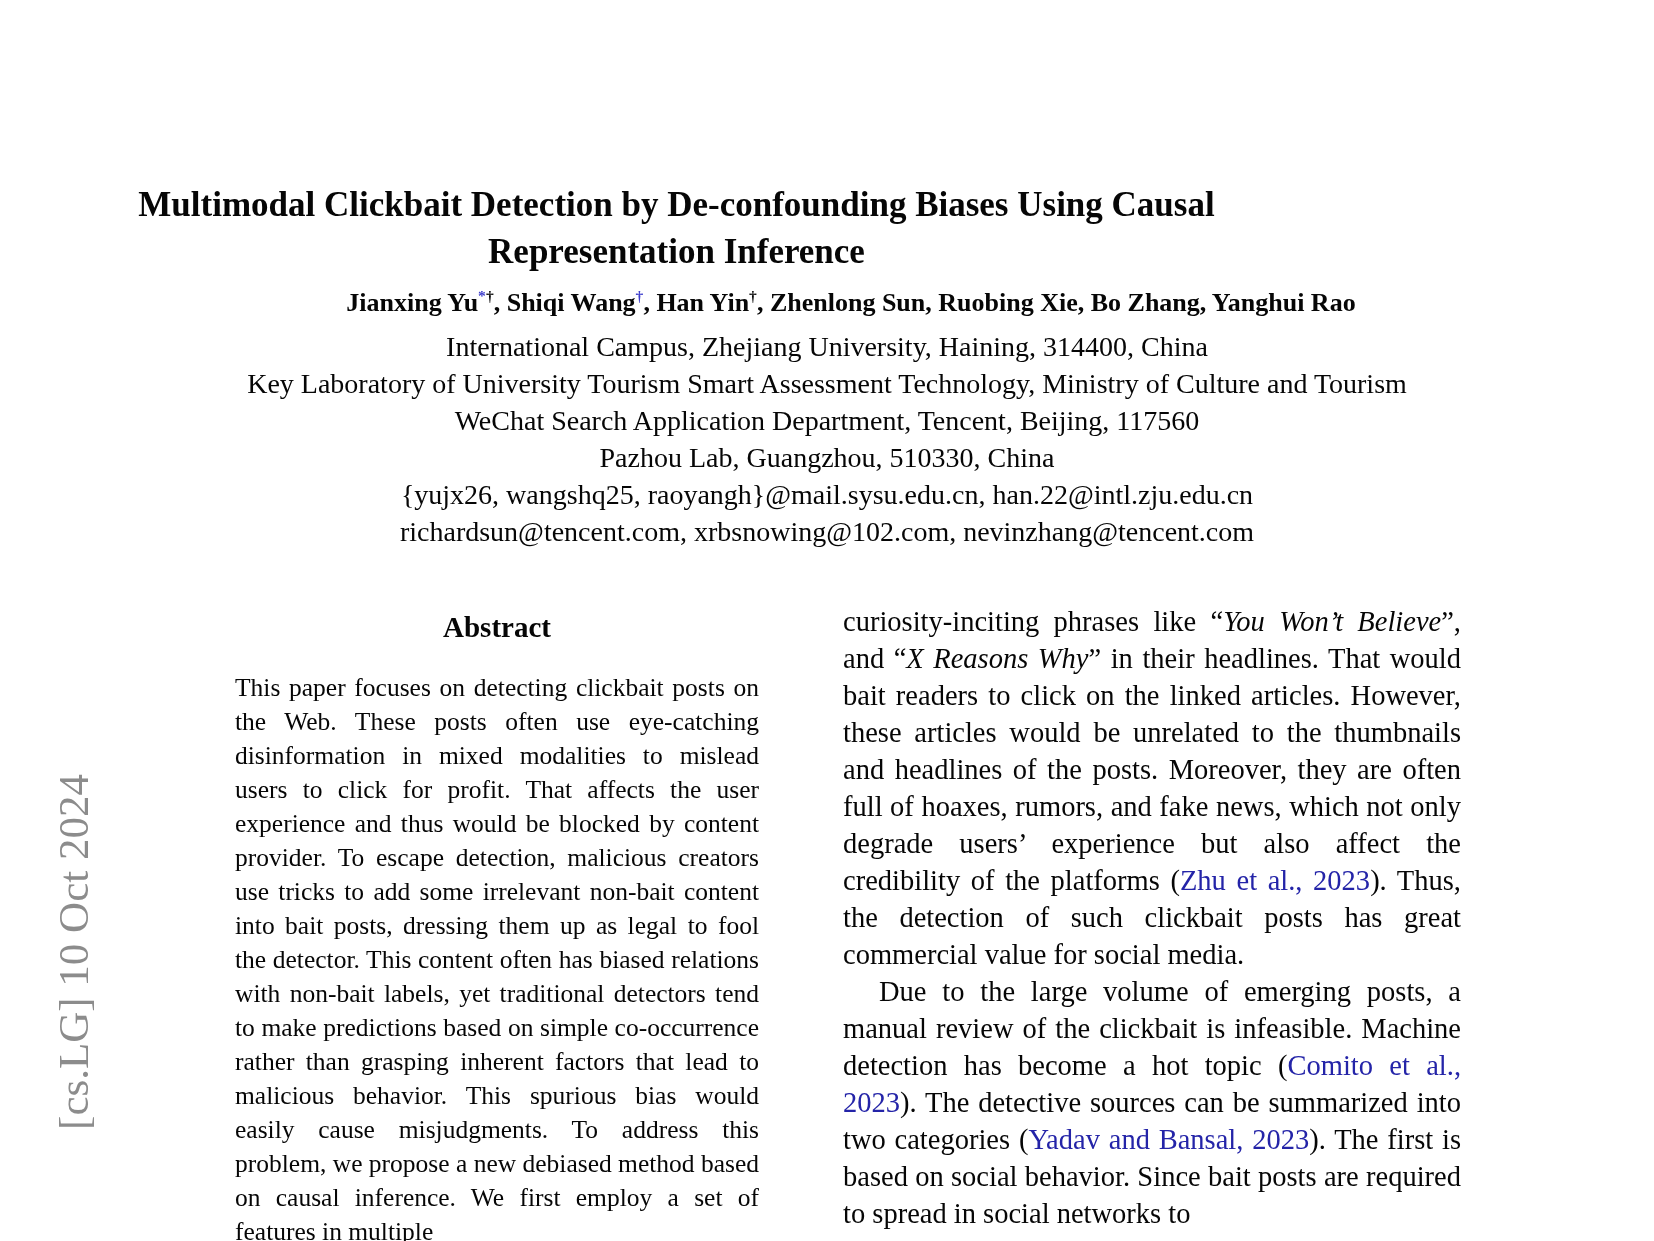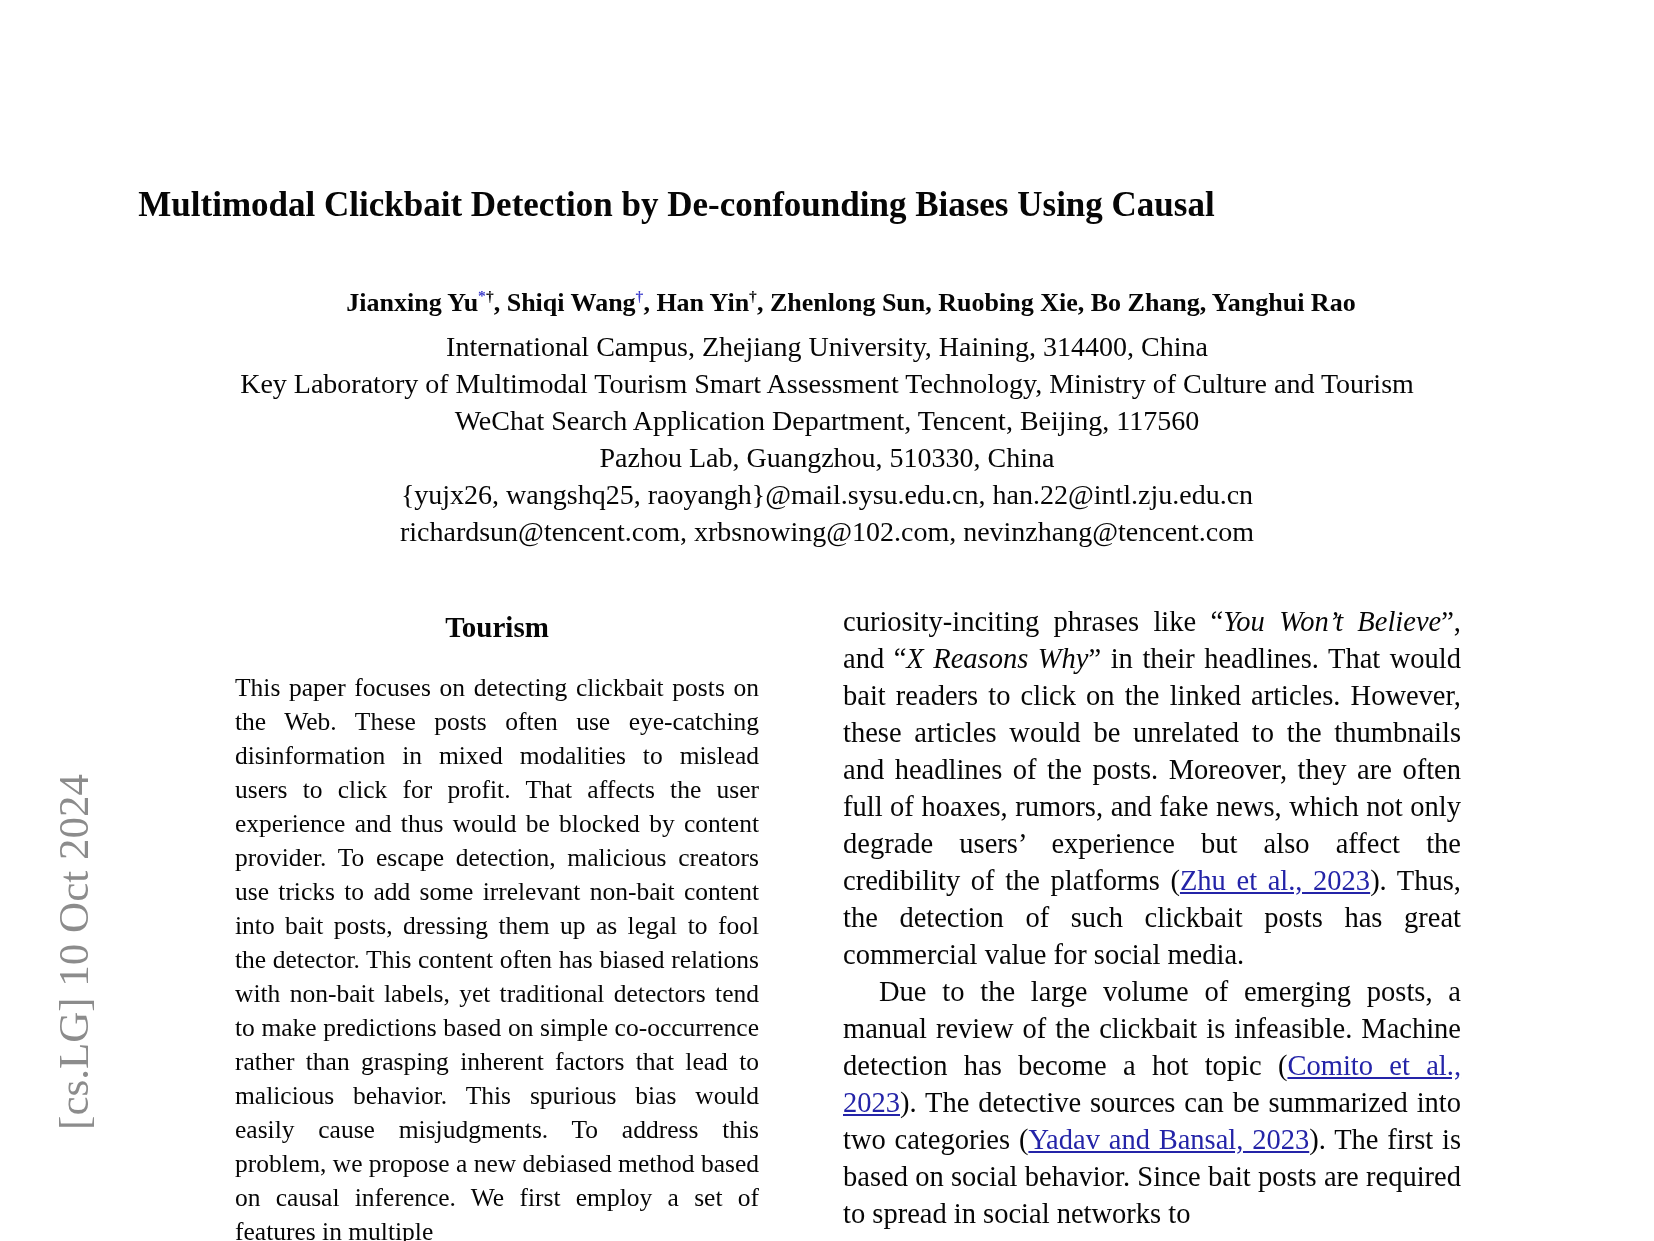--- a/index.html
+++ b/index.html
@@ -93,46 +93,47 @@
     left: 843px;
     top: 603px;
     width: 618px;
     font-size: 28.5px;
     line-height: 37px;
     text-align: justify;
   }
   .intro-col p { margin: 0; }
   .intro-col p.indented { text-indent: 36px; }
   .seg-italic { font-style: italic; }
-  .seg-link { color: var(--citation, #2424a8); text-decoration: underline; }
+  .seg-link { color: var(--citation, #2424a8); }
 </style>
 </head>
 <body>
 
 <div class="page">
 
   <div class="watermark">[cs.LG] 10 Oct 2024</div>
 
   <div class="title-block">
     <div>Multimodal Clickbait Detection by De-confounding Biases Using Causal</div>
+    <div>Representation Inference</div>
   </div>
 
   <div class="authors-line"><span class="seg-author">Jianxing Yu</span><span class="seg-sup-blue">*</span><span class="seg-sup-black">†</span><span class="seg-author">, </span><span class="seg-author">Shiqi Wang</span><span class="seg-sup-blue">†</span><span class="seg-author">, </span><span class="seg-author">Han Yin</span><span class="seg-sup-black">†</span><span class="seg-author">, </span><span class="seg-author">Zhenlong Sun</span><span class="seg-author">, </span><span class="seg-author">Ruobing Xie</span><span class="seg-author">, </span><span class="seg-author">Bo Zhang</span><span class="seg-author">, </span><span class="seg-author">Yanghui Rao</span></div>
 
   <div class="affil-block">
     <div>International Campus, Zhejiang University, Haining, 314400, China</div>
-    <div>Key Laboratory of Multimodal Tourism Smart Assessment Technology, Ministry of Culture and Tourism</div>
+    <div>Key Laboratory of University Tourism Smart Assessment Technology, Ministry of Culture and Tourism</div>
     <div>WeChat Search Application Department, Tencent, Beijing, 117560</div>
     <div>Pazhou Lab, Guangzhou, 510330, China</div>
     <div>{yujx26, wangshq25, raoyangh}@mail.sysu.edu.cn, han.22@intl.zju.edu.cn</div>
     <div>richardsun@tencent.com, xrbsnowing@102.com, nevinzhang@tencent.com</div>
   </div>
 
   <div class="abstract-col">
-    <div class="abstract-heading">Tourism</div>
+    <div class="abstract-heading">Abstract</div>
     <p class="abstract-text">This paper focuses on detecting clickbait posts on the Web. These posts often use eye-catching disinformation in mixed modalities to mislead users to click for profit. That affects the user experience and thus would be blocked by content provider. To escape detection, malicious creators use tricks to add some irrelevant non-bait content into bait posts, dressing them up as legal to fool the detector. This content often has biased relations with non-bait labels, yet traditional detectors tend to make predictions based on simple co-occurrence rather than grasping inherent factors that lead to malicious behavior. This spurious bias would easily cause misjudgments. To address this problem, we propose a new debiased method based on causal inference. We first employ a set of features in multiple</p>
   </div>
 
   <div class="intro-col">
     <p><span class="seg-plain">curiosity-inciting phrases like “</span><span class="seg-italic">You Won’t Believe</span><span class="seg-plain">”, and “</span><span class="seg-italic">X Reasons Why</span><span class="seg-plain">” in their headlines.  That would bait readers to click on the linked articles. However, these articles would be unrelated to the thumbnails and headlines of the posts. Moreover, they are often full of hoaxes, rumors, and fake news, which not only degrade users’ experience but also affect the credibility of the platforms (</span><span class="seg-link">Zhu et al., 2023</span><span class="seg-plain">). Thus, the detection of such clickbait posts has great commercial value for social media.</span></p>
     <p class="indented"><span class="seg-plain">Due to the large volume of emerging posts, a manual review of the clickbait is infeasible.  Machine detection has become a hot topic (</span><span class="seg-link">Comito et al., 2023</span><span class="seg-plain">). The detective sources can be summarized into two categories (</span><span class="seg-link">Yadav and Bansal, 2023</span><span class="seg-plain">). The first is based on social behavior.  Since bait posts are required to spread in social networks to</span></p>
   </div>
 
 </div>
 

